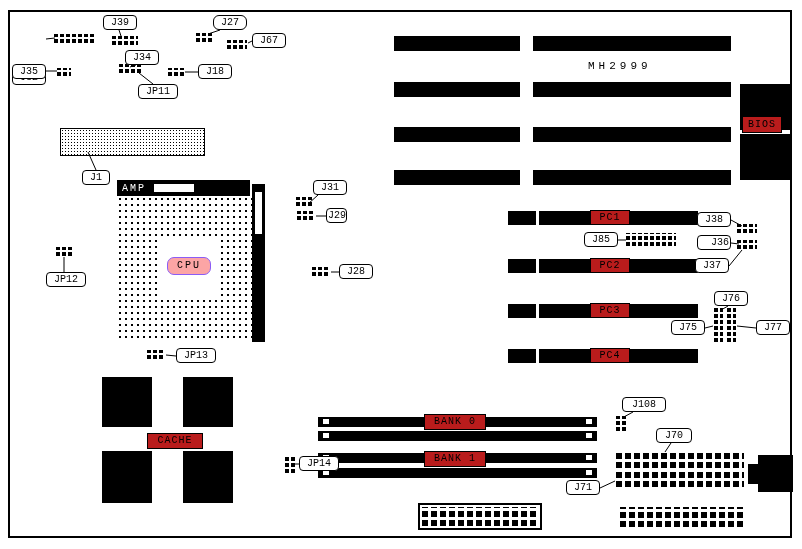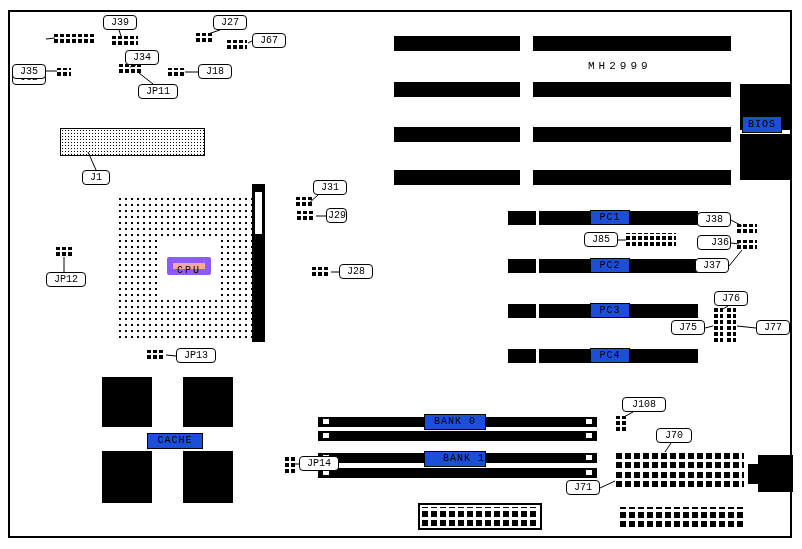--- a/index.html
+++ b/index.html
@@ -11,21 +11,21 @@
   .board-outline {
     position:absolute; left:8px; top:10px; width:780px; height:524px;
     border:2px solid #000; background:#fff;
   }
   .label-box {
     position:absolute; background:#fff; border:1px solid #000; border-radius:4px;
     font-size:10px; line-height:13px; height:15px; text-align:center;
     box-sizing:border-box; white-space:nowrap; z-index:7; padding:0 1px;
   }
   .slot-label {
-    position:absolute; background:#1d4ed8; border:1px solid #000;
+    position:absolute; background:#b91c1c; border:1px solid #000;
     font-size:10px; line-height:14px; text-align:center; letter-spacing:1px;
     box-sizing:border-box; white-space:nowrap; z-index:6;
   }
   .black { position:absolute; background:#000; z-index:2; }
   .white-box { position:absolute; background:#fff; z-index:4; }
   .pins {
     position:absolute; background-color:#000; z-index:3;
     background-image:
       repeating-linear-gradient(90deg, transparent 0 4px, #fff 4px 6px),
       repeating-linear-gradient(0deg, transparent 0 4px, #fff 4px 6px);
@@ -59,21 +59,21 @@
   }
   .simm { position:absolute; background:#000; height:10px; z-index:2; }
   .simm::before, .simm::after {
     content:""; position:absolute; top:2px; width:6px; height:5px; background:#fff;
   }
   .simm::before { left:5px; }
   .simm::after { right:5px; }
   .outline-box { position:absolute; border:2px solid #000; background:#fff; z-index:3; }
   .mh-text { position:absolute; font-size:11px; letter-spacing:4px; z-index:3; }
   .cpu-label {
-    position:absolute; background:#fca5a5; border:6px solid #8b5cf6; border-radius:2px;
+    position:absolute; background:#fca5a5; border:1px solid #8b5cf6; border-radius:7px;
     font-size:10px; line-height:16px; text-align:center; letter-spacing:2px;
     box-sizing:border-box; z-index:6;
   }
   svg.leads { position:absolute; left:0; top:0; z-index:5; }
 </style>
 </head>
 <body>
 
 <div class="page">
 
@@ -82,21 +82,21 @@
   <div class="pins" style="left:54px;top:34px;width:40px;height:9px;"></div>
   <div class="pins" style="left:112px;top:36px;width:26px;height:9px;"></div>
   <div class="pins" style="left:196px;top:33px;width:18px;height:9px;"></div>
   <div class="pins" style="left:227px;top:40px;width:20px;height:9px;"></div>
   <div class="pins" style="left:57px;top:68px;width:14px;height:8px;"></div>
   <div class="pins" style="left:119px;top:64px;width:22px;height:9px;"></div>
   <div class="pins" style="left:168px;top:68px;width:16px;height:8px;"></div>
 
   <div class="label-box" style="left:12px;top:31px;width:34px;margin-top:39px;">J32</div>
   <div class="label-box" style="left:103px;top:15px;width:34px;">J39</div>
-  <div class="label-box" style="left:213px;top:15px;width:34px;">J27</div>
+  <div class="label-box" style="left:213px;top:15px;width:34px;border-radius:6px;">J27</div>
   <div class="label-box" style="left:252px;top:33px;width:34px;">J67</div>
   <div class="label-box" style="left:12px;top:64px;width:34px;">J35</div>
   <div class="label-box" style="left:125px;top:50px;width:34px;">J34</div>
   <div class="label-box" style="left:198px;top:64px;width:34px;">J18</div>
   <div class="label-box" style="left:138px;top:84px;width:40px;">JP11</div>
   <div class="label-box" style="left:82px;top:170px;width:28px;">J1</div>
   <div class="label-box" style="left:46px;top:272px;width:40px;">JP12</div>
   <div class="label-box" style="left:313px;top:180px;width:34px;">J31</div>
   <div class="label-box" style="left:326px;top:208px;width:21px;">J29</div>
   <div class="label-box" style="left:339px;top:264px;width:34px;">J28</div>
@@ -108,20 +108,24 @@
   <div class="label-box" style="left:714px;top:291px;width:34px;">J76</div>
   <div class="label-box" style="left:671px;top:320px;width:34px;">J75</div>
   <div class="label-box" style="left:756px;top:320px;width:34px;">J77</div>
   <div class="label-box" style="left:299px;top:456px;width:40px;">JP14</div>
   <div class="label-box" style="left:622px;top:397px;width:44px;">J108</div>
   <div class="label-box" style="left:656px;top:428px;width:36px;">J70</div>
   <div class="label-box" style="left:566px;top:480px;width:34px;">J71</div>
 
   <div class="hatch" style="left:60px;top:128px;width:143px;height:26px;"></div>
 
+  <div class="cpu-top" style="left:117px;top:180px;width:133px;height:16px;">
+    <span>AMP</span>
+    <span class="amp-slot"></span>
+  </div>
   <div class="black" style="left:252px;top:184px;width:13px;height:158px;"></div>
   <div class="white-box" style="left:255px;top:192px;width:7px;height:42px;z-index:3;"></div>
   <div class="cpu-dots" style="left:117px;top:196px;width:135px;height:146px;"></div>
   <div class="white-box" style="left:160px;top:238px;width:58px;height:58px;"></div>
   <div class="cpu-label" style="left:167px;top:257px;width:44px;height:18px;">CPU</div>
 
   <div class="pins" style="left:56px;top:247px;width:18px;height:9px;"></div>
   <div class="pins" style="left:296px;top:197px;width:18px;height:9px;"></div>
   <div class="pins" style="left:297px;top:211px;width:18px;height:9px;"></div>
   <div class="pins" style="left:312px;top:267px;width:18px;height:9px;"></div>
@@ -161,21 +165,21 @@
   <div class="pins" style="left:737px;top:224px;width:20px;height:9px;"></div>
   <div class="pins" style="left:737px;top:240px;width:20px;height:9px;"></div>
   <div class="pins" style="left:714px;top:308px;width:9px;height:34px;"></div>
   <div class="pins" style="left:727px;top:308px;width:9px;height:34px;"></div>
 
   <div class="simm" style="left:318px;top:417px;width:279px;"></div>
   <div class="simm" style="left:318px;top:431px;width:279px;"></div>
   <div class="slot-label" style="left:424px;top:414px;width:62px;height:16px;">BANK 0</div>
   <div class="simm" style="left:318px;top:453px;width:279px;"></div>
   <div class="simm" style="left:318px;top:468px;width:279px;"></div>
-  <div class="slot-label" style="left:424px;top:451px;width:62px;height:16px;text-align:right;">BANK 1</div>
+  <div class="slot-label" style="left:424px;top:451px;width:62px;height:16px;">BANK 1</div>
   <div class="pins" style="left:285px;top:456px;width:12px;height:17px;"></div>
 
   <div class="pins" style="left:616px;top:416px;width:10px;height:15px;"></div>
   <div class="pins-lg" style="left:616px;top:452px;width:128px;height:16px;"></div>
   <div class="pins-lg" style="left:616px;top:471px;width:128px;height:16px;"></div>
   <div class="pins-lg" style="left:620px;top:507px;width:125px;height:20px;"></div>
 
   <div class="outline-box" style="left:418px;top:503px;width:120px;height:23px;">
     <div class="pins-lg" style="left:2px;top:2px;right:2px;bottom:2px;"></div>
   </div>

